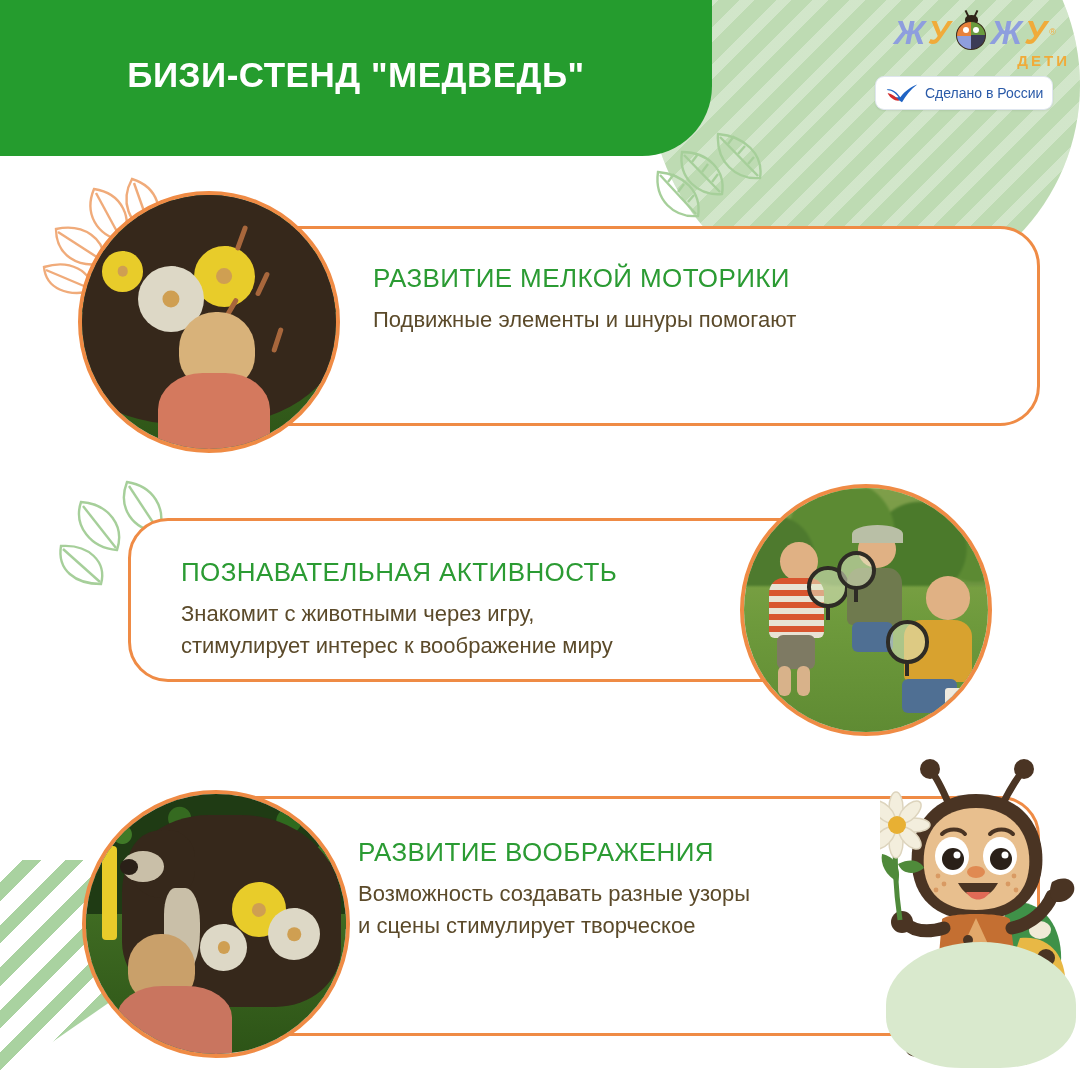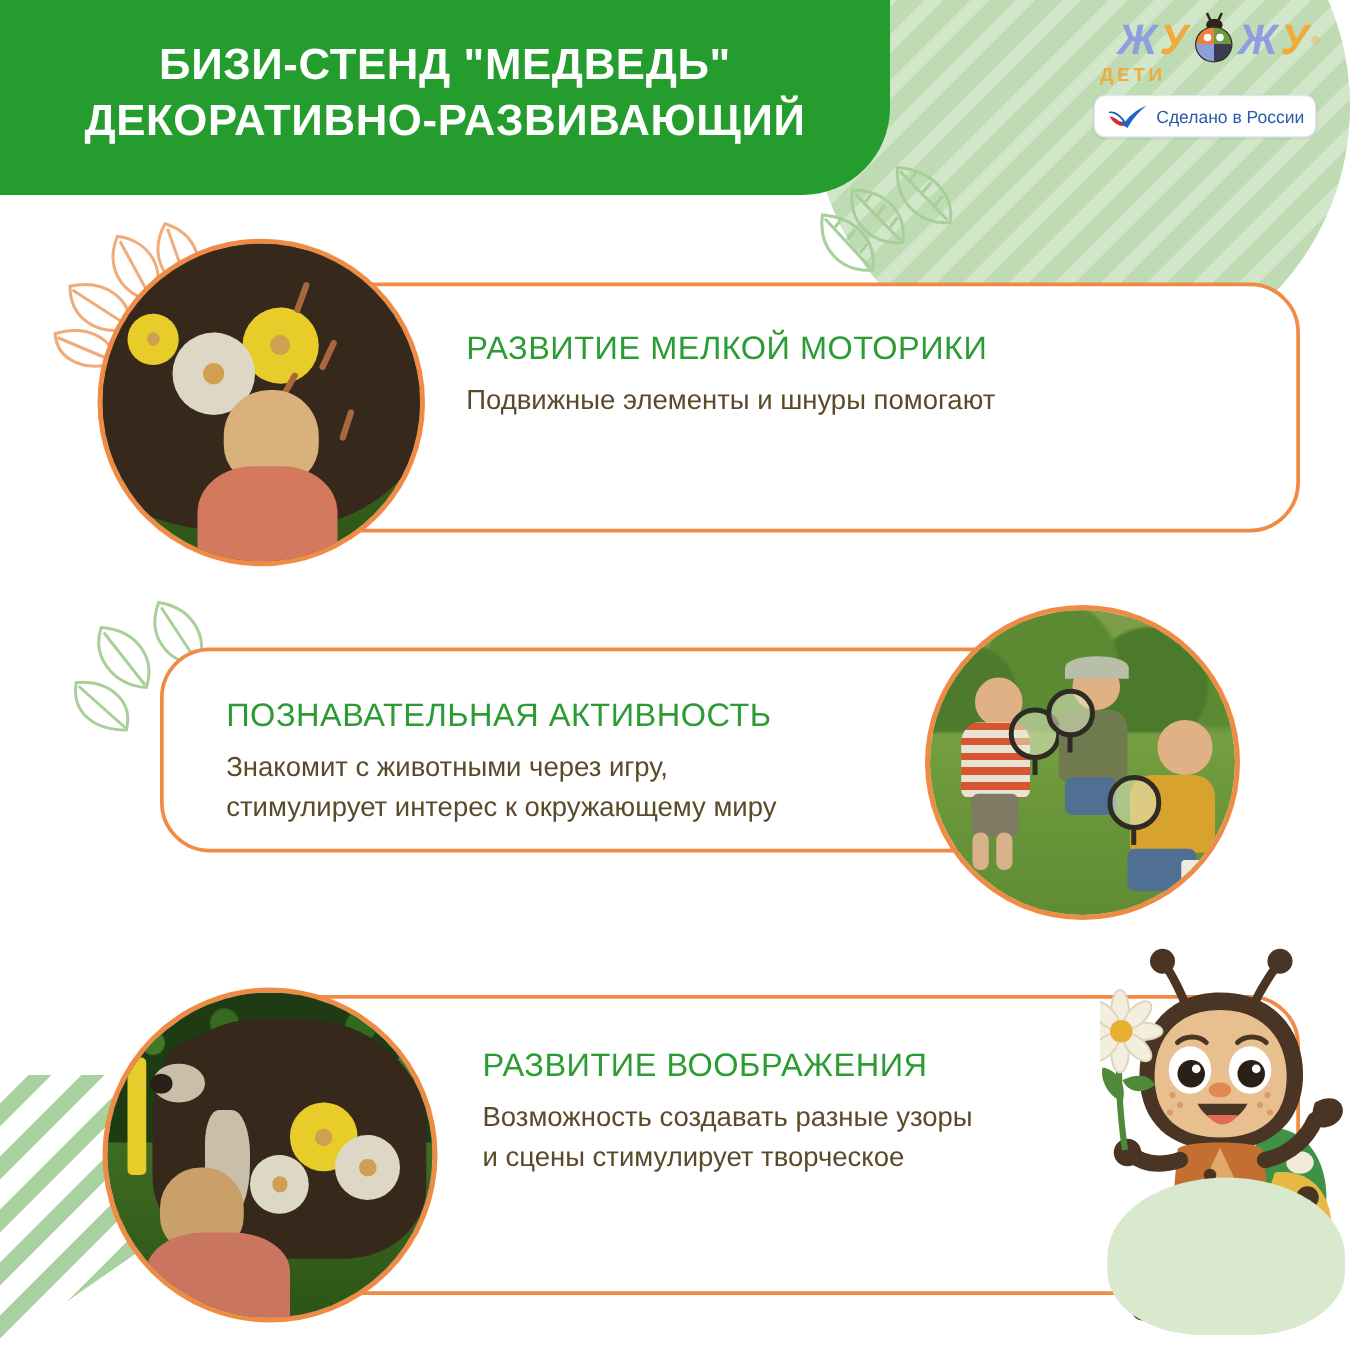--- a/index.html
+++ b/index.html
@@ -75,21 +75,21 @@
     background:#2f2418; border-radius:50% 50% 40% 40%;
   }
   .lady .ant { position:absolute; width:2px; height:7px; background:#2f2418; top:-4px; }
   .lady .ant.l { left:12px; transform:rotate(-25deg); }
   .lady .ant.r { left:21px; transform:rotate(25deg); }
   .lady .dot { position:absolute; width:6px; height:6px; background:#fff; border-radius:50%; }
   .lady .dot.a { left:9px; top:13px; }
   .lady .dot.b { left:19px; top:13px; }
   .reg { font-size:9px; color:#f0ab3a; vertical-align:super; }
   .brand-sub {
-    text-align:left; color:#f0ab3a; font-size:15px; font-weight:bold;
+    text-align:right; color:#f0ab3a; font-size:15px; font-weight:bold;
     letter-spacing:3px; margin-top:-6px;
   }
   .made-badge {
     position:absolute; left:-5px; top:70px;
     width:178px; height:34px; background:#ffffff; border-radius:9px;
     border:1px solid #dfe6ef;
     display:flex; align-items:center; gap:6px; padding:0 9px;
     box-shadow:0 1px 2px rgba(0,0,0,.08);
   }
   .made-badge .flag { width:34px; height:22px; flex:0 0 auto; }
@@ -108,21 +108,21 @@
     border-radius:40px;
     background:#ffffff;
   }
   .card.c1 { left:178px; top:226px; width:862px; height:200px; border-radius:40px 40px 40px 40px; }
   .card.c2 { left:128px; top:518px; width:790px; height:164px; }
   .card.c3 { left:195px; top:796px; width:845px; height:240px; }
 
   .card .txt { position:absolute; }
   .card.c1 .txt { left:192px; top:34px; width:600px; }
   .card.c2 .txt { left:50px;  top:36px; width:620px; }
-  .card.c3 .txt { left:188px; top:38px; width:620px; }
+  .card.c3 .txt { left:160px; top:38px; width:620px; }
 
   .card h2 {
     color:#2b9b33; font-size:26px; font-weight:normal;
     letter-spacing:0.4px; margin-bottom:10px; white-space:nowrap;
   }
   .card p {
     color:#5b4a2a; font-size:22px; line-height:1.46;
   }
 
   
@@ -248,21 +248,20 @@
         <path d="M18 57 L63 86"></path>
         <path d="M4 92 C30 84 52 96 52 116 C28 122 6 114 4 92 Z"></path>
         <path d="M6 95 L51 114"></path>
       </g>
     </svg>
   </div>
 
   <div class="header">
     <h1>
       <span>БИЗИ-СТЕНД "МЕДВЕДЬ"</span><br>
-      <span>ДЕКОРАТИВНО-РАЗВИВАЮЩИЙ</span>
     </h1>
   </div>
 
   <div class="brand">
     <div class="brand-word">
       <span class="bw j">Ж</span>
       <span class="bw u">У</span>
       <span class="lady">
         <span class="ant l"></span>
         <span class="ant r"></span>
@@ -317,21 +316,21 @@
       <div class="kid-head" style="left:38%;top:46%;width:30%;height:30%;"></div>
       <div class="kid-body" style="left:30%;top:70%;width:44%;height:36%;"></div>
     </div>
   </div>
 
   <div class="card c2">
     <div class="txt">
       <h2>ПОЗНАВАТЕЛЬНАЯ АКТИВНОСТЬ</h2>
       <p>
         <span>Знакомит с животными через игру,</span><br>
-        <span>стимулирует интерес к окружающему миру</span>
+        <span>стимулирует интерес к воображение миру</span>
       </p>
     </div>
   </div>
 
   <div class="photo p2">
     <div class="scene">
       <div class="meadow">
         <div class="trees"></div>
       </div>
       <div class="child" style="left:8%;top:22%;width:30%;height:62%;">

